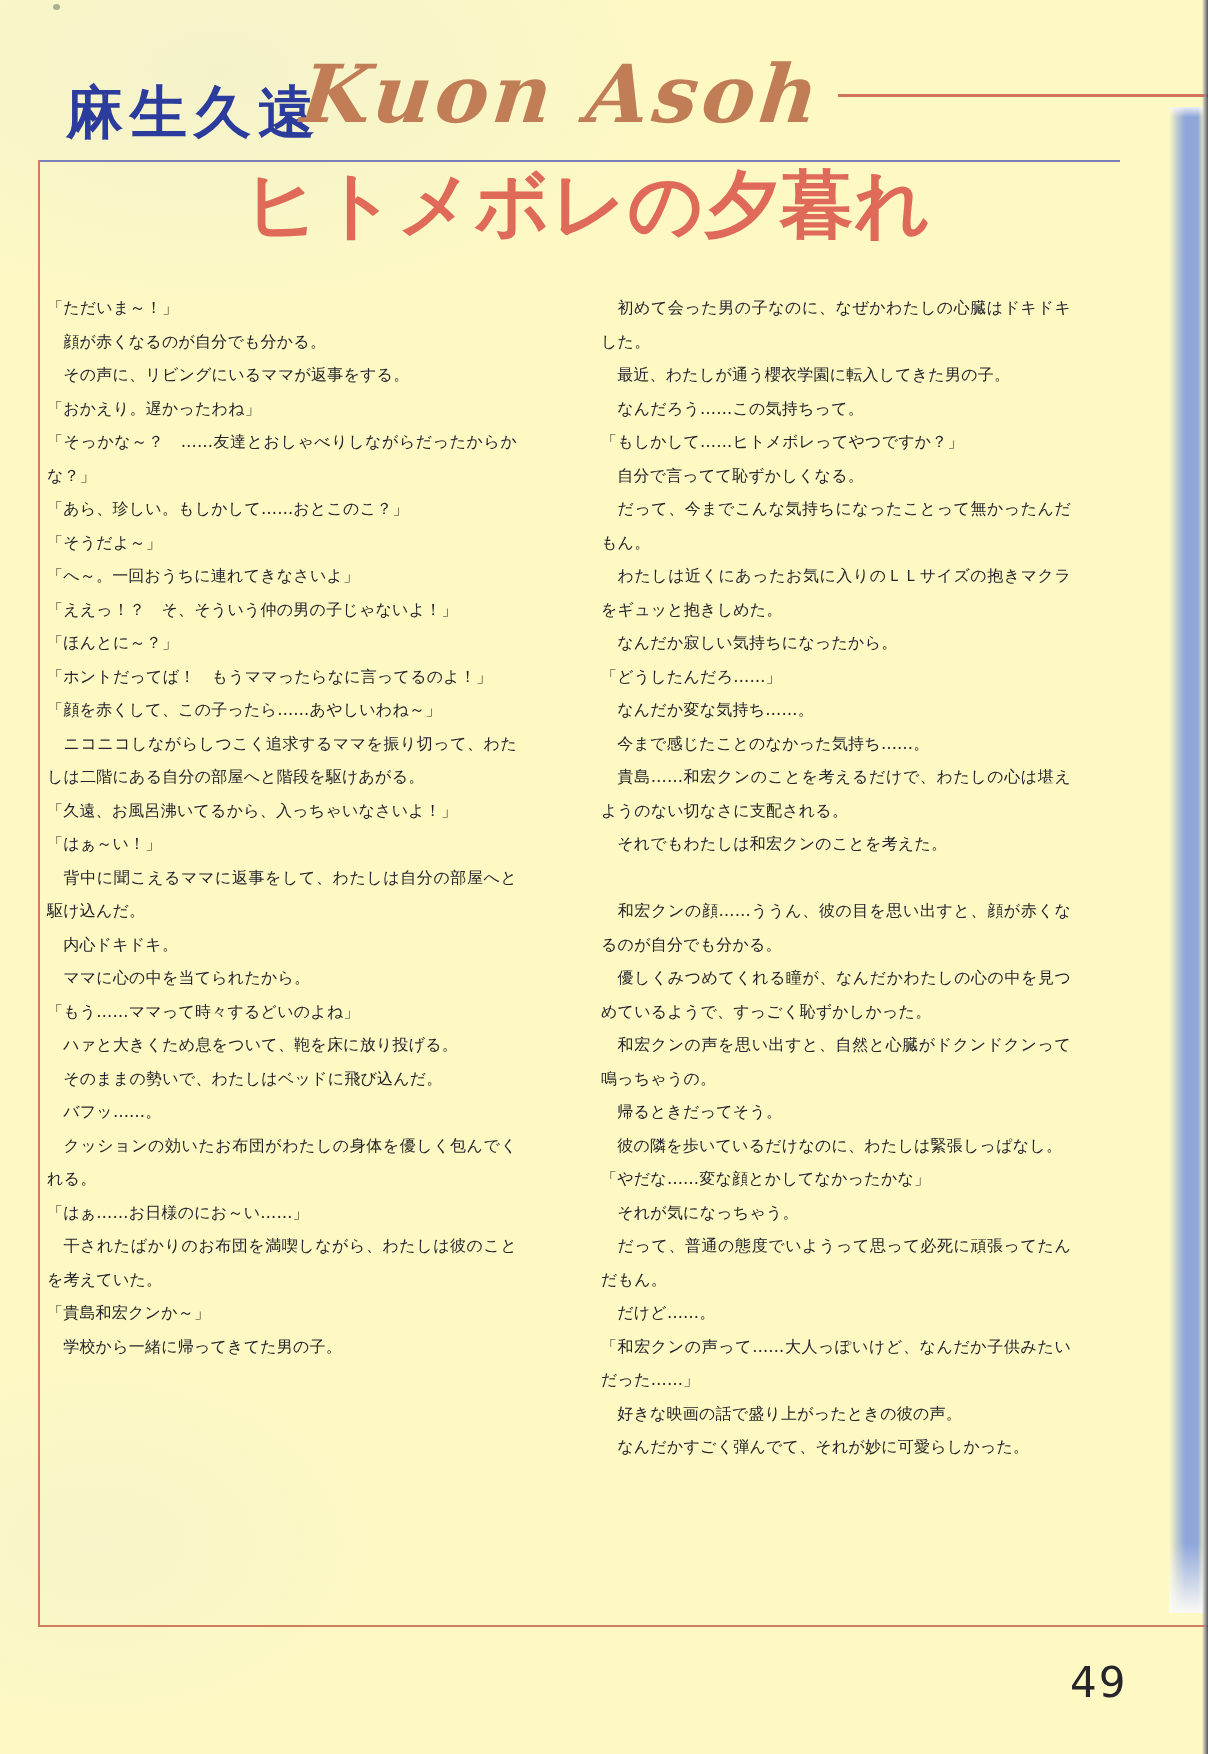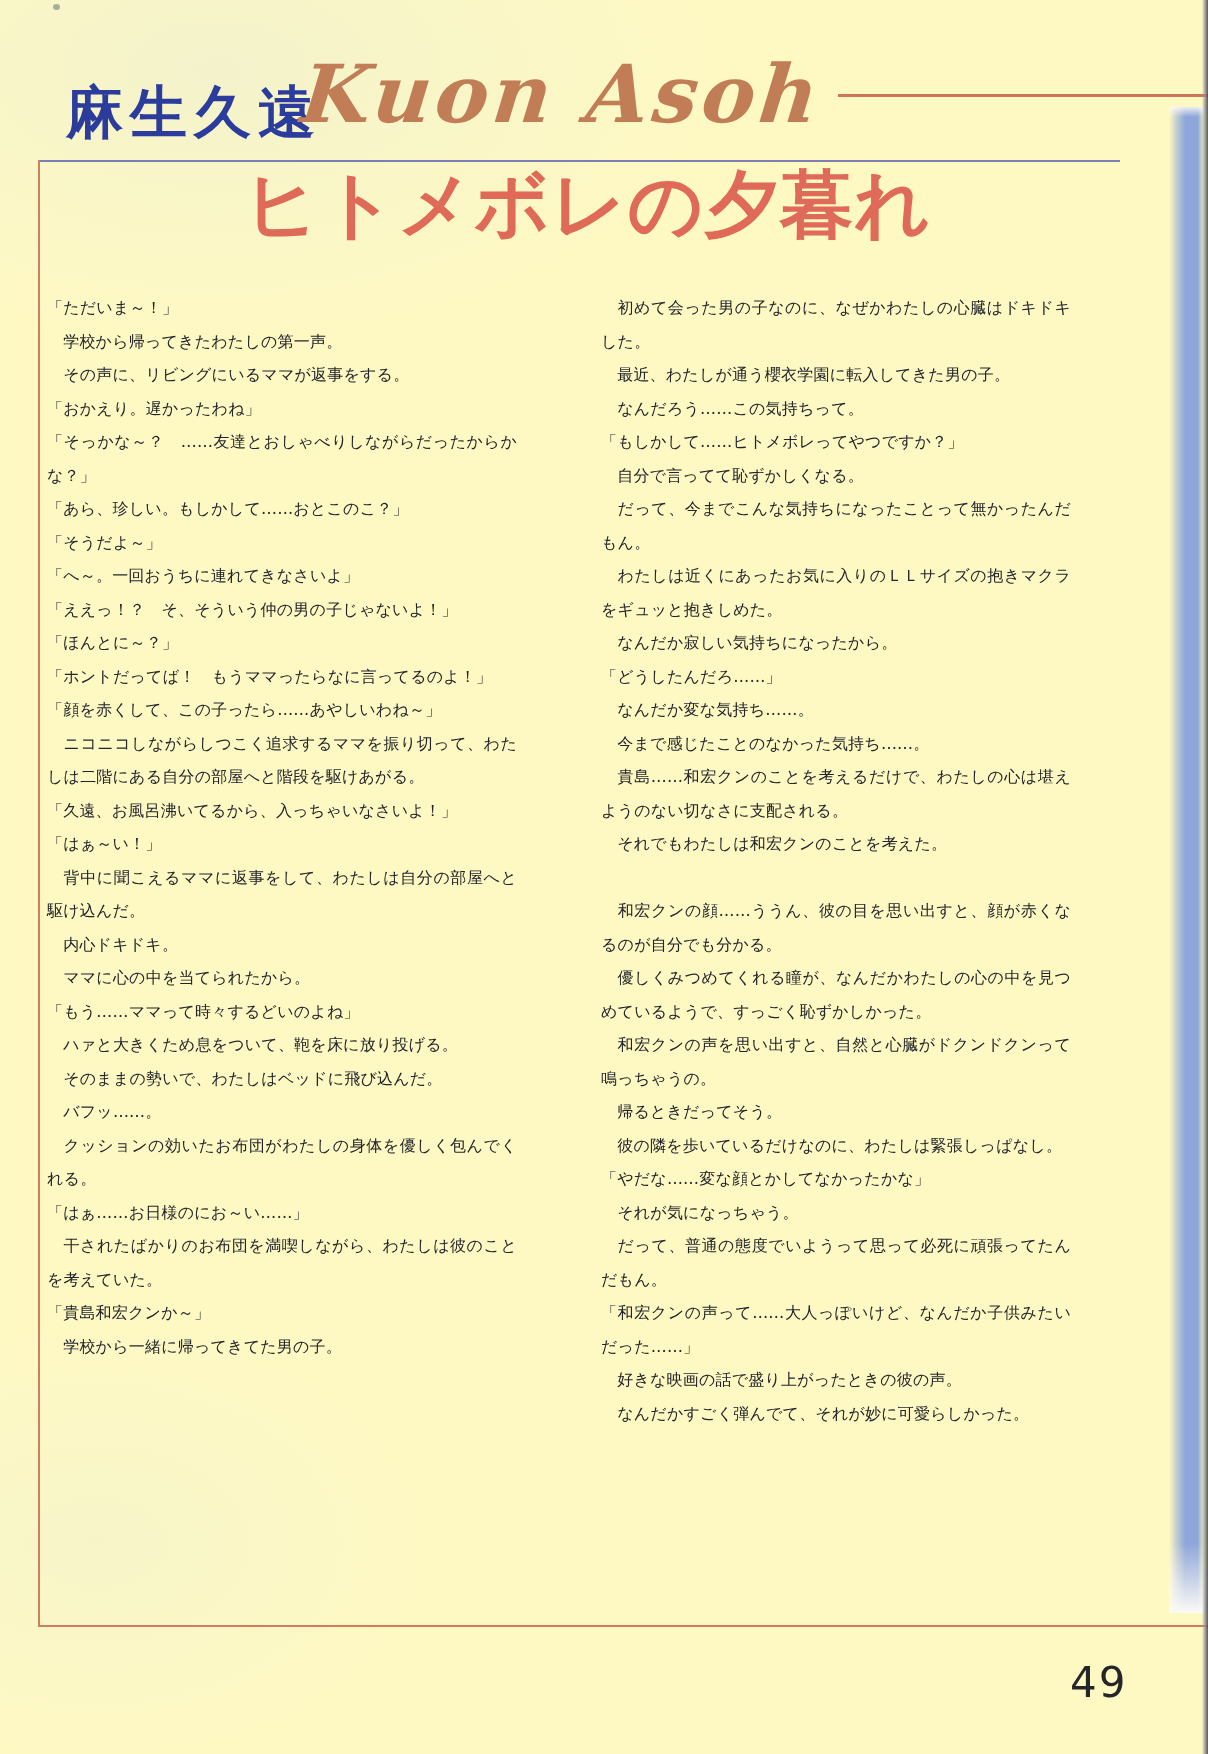--- a/index.html
+++ b/index.html
@@ -113,21 +113,21 @@
 
   <div class="rule-salmon-top"></div>
   <div class="rule-navy"></div>
 
   <div class="frame"></div>
 
   <div class="story-title">ヒトメボレの夕暮れ</div>
 
   <div id="col1" class="col">
       <p>「ただいま～！」</p>
-      <p>　学校から帰ってきたわたしの第一声。</p>
+      <p>　顔が赤くなるのが自分でも分かる。</p>
       <p>　その声に、リビングにいるママが返事をする。</p>
       <p>「おかえり。遅かったわね」</p>
       <p>「そっかな～？　……友達とおしゃべりしながらだったからかな？」</p>
       <p>「あら、珍しい。もしかして……おとこのこ？」</p>
       <p>「そうだよ～」</p>
       <p>「へ～。一回おうちに連れてきなさいよ」</p>
       <p>「ええっ！？　そ、そういう仲の男の子じゃないよ！」</p>
       <p>「ほんとに～？」</p>
       <p>「ホントだってば！　もうママったらなに言ってるのよ！」</p>
       <p>「顔を赤くして、この子ったら……あやしいわね～」</p>
@@ -164,20 +164,21 @@
       <p>　それでもわたしは和宏クンのことを考えた。</p>
       <p class="blank">&nbsp;</p>
       <p>　和宏クンの顔……ううん、彼の目を思い出すと、顔が赤くなるのが自分でも分かる。</p>
       <p>　優しくみつめてくれる瞳が、なんだかわたしの心の中を見つめているようで、すっごく恥ずかしかった。</p>
       <p>　和宏クンの声を思い出すと、自然と心臓がドクンドクンって鳴っちゃうの。</p>
       <p>　帰るときだってそう。</p>
       <p>　彼の隣を歩いているだけなのに、わたしは緊張しっぱなし。</p>
       <p>「やだな……変な顔とかしてなかったかな」</p>
       <p>　それが気になっちゃう。</p>
       <p>　だって、普通の態度でいようって思って必死に頑張ってたんだもん。</p>
+      <p>　だけど……。</p>
       <p>「和宏クンの声って……大人っぽいけど、なんだか子供みたいだった……」</p>
       <p>　好きな映画の話で盛り上がったときの彼の声。</p>
       <p>　なんだかすごく弾んでて、それが妙に可愛らしかった。</p>
     </div>
 
   <div class="sidebar-bar">
     <div class="fade-top"></div>
     <div class="fade-bottom"></div>
   </div>
 

